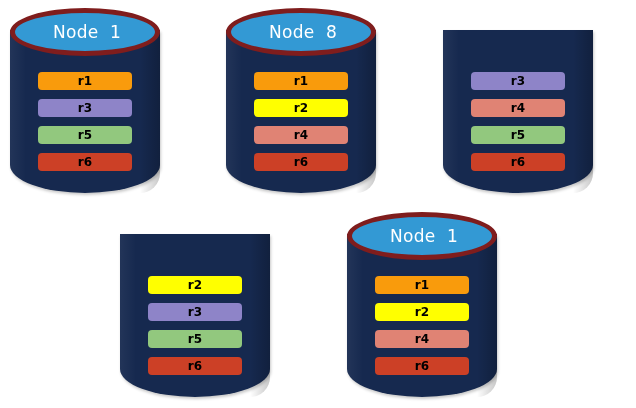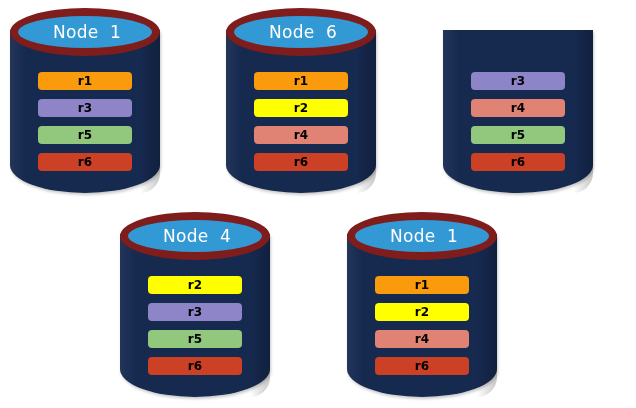--- a/index.html
+++ b/index.html
@@ -63,21 +63,21 @@
 
   
   .cyl-top {
     position: absolute;
     left: 0;
     top: 0;
     width: 150px;
     height: 48px;
     border-radius: 50%;
     background: #3399d4;
-    border: 8px solid #7f1d1d;
+    border: 5px solid #7f1d1d;
     box-sizing: border-box;
     z-index: 3;
     display: flex;
     align-items: center;
     justify-content: center;
   }
 
   .node-label {
     color: #ffffff;
     font-size: 17px;
@@ -126,43 +126,40 @@
       <div class="replicas">
         <div class="replica-bar" style="background: rgb(249, 155, 12);">r1</div>
         <div class="replica-bar" style="background: rgb(142, 132, 200);">r3</div>
         <div class="replica-bar" style="background: rgb(146, 200, 126);">r5</div>
         <div class="replica-bar" style="background: rgb(204, 64, 38);">r6</div>
       </div>
     </div>
     <div class="node" style="left: 226px; top: 8px;">
       <div class="cyl-body"></div>
       <div class="cyl-top">
-        <span class="node-label">Node  6</span>
+        <span class="node-label">Node  8</span>
       </div>
       <div class="replicas">
         <div class="replica-bar" style="background: rgb(249, 155, 12);">r1</div>
         <div class="replica-bar" style="background: rgb(255, 255, 0);">r2</div>
         <div class="replica-bar" style="background: rgb(224, 131, 116);">r4</div>
         <div class="replica-bar" style="background: rgb(204, 64, 38);">r6</div>
       </div>
     </div>
     <div class="node" style="left: 443px; top: 8px;">
       <div class="cyl-body"></div>
       <div class="replicas">
         <div class="replica-bar" style="background: rgb(142, 132, 200);">r3</div>
         <div class="replica-bar" style="background: rgb(224, 131, 116);">r4</div>
         <div class="replica-bar" style="background: rgb(146, 200, 126);">r5</div>
         <div class="replica-bar" style="background: rgb(204, 64, 38);">r6</div>
       </div>
     </div>
     <div class="node" style="left: 120px; top: 212px;">
       <div class="cyl-body"></div>
-      <div class="cyl-top">
-        <span class="node-label">Node  4</span>
-      </div>
       <div class="replicas">
         <div class="replica-bar" style="background: rgb(255, 255, 0);">r2</div>
         <div class="replica-bar" style="background: rgb(142, 132, 200);">r3</div>
         <div class="replica-bar" style="background: rgb(146, 200, 126);">r5</div>
         <div class="replica-bar" style="background: rgb(204, 64, 38);">r6</div>
       </div>
     </div>
     <div class="node" style="left: 347px; top: 212px;">
       <div class="cyl-body"></div>
       <div class="cyl-top">

